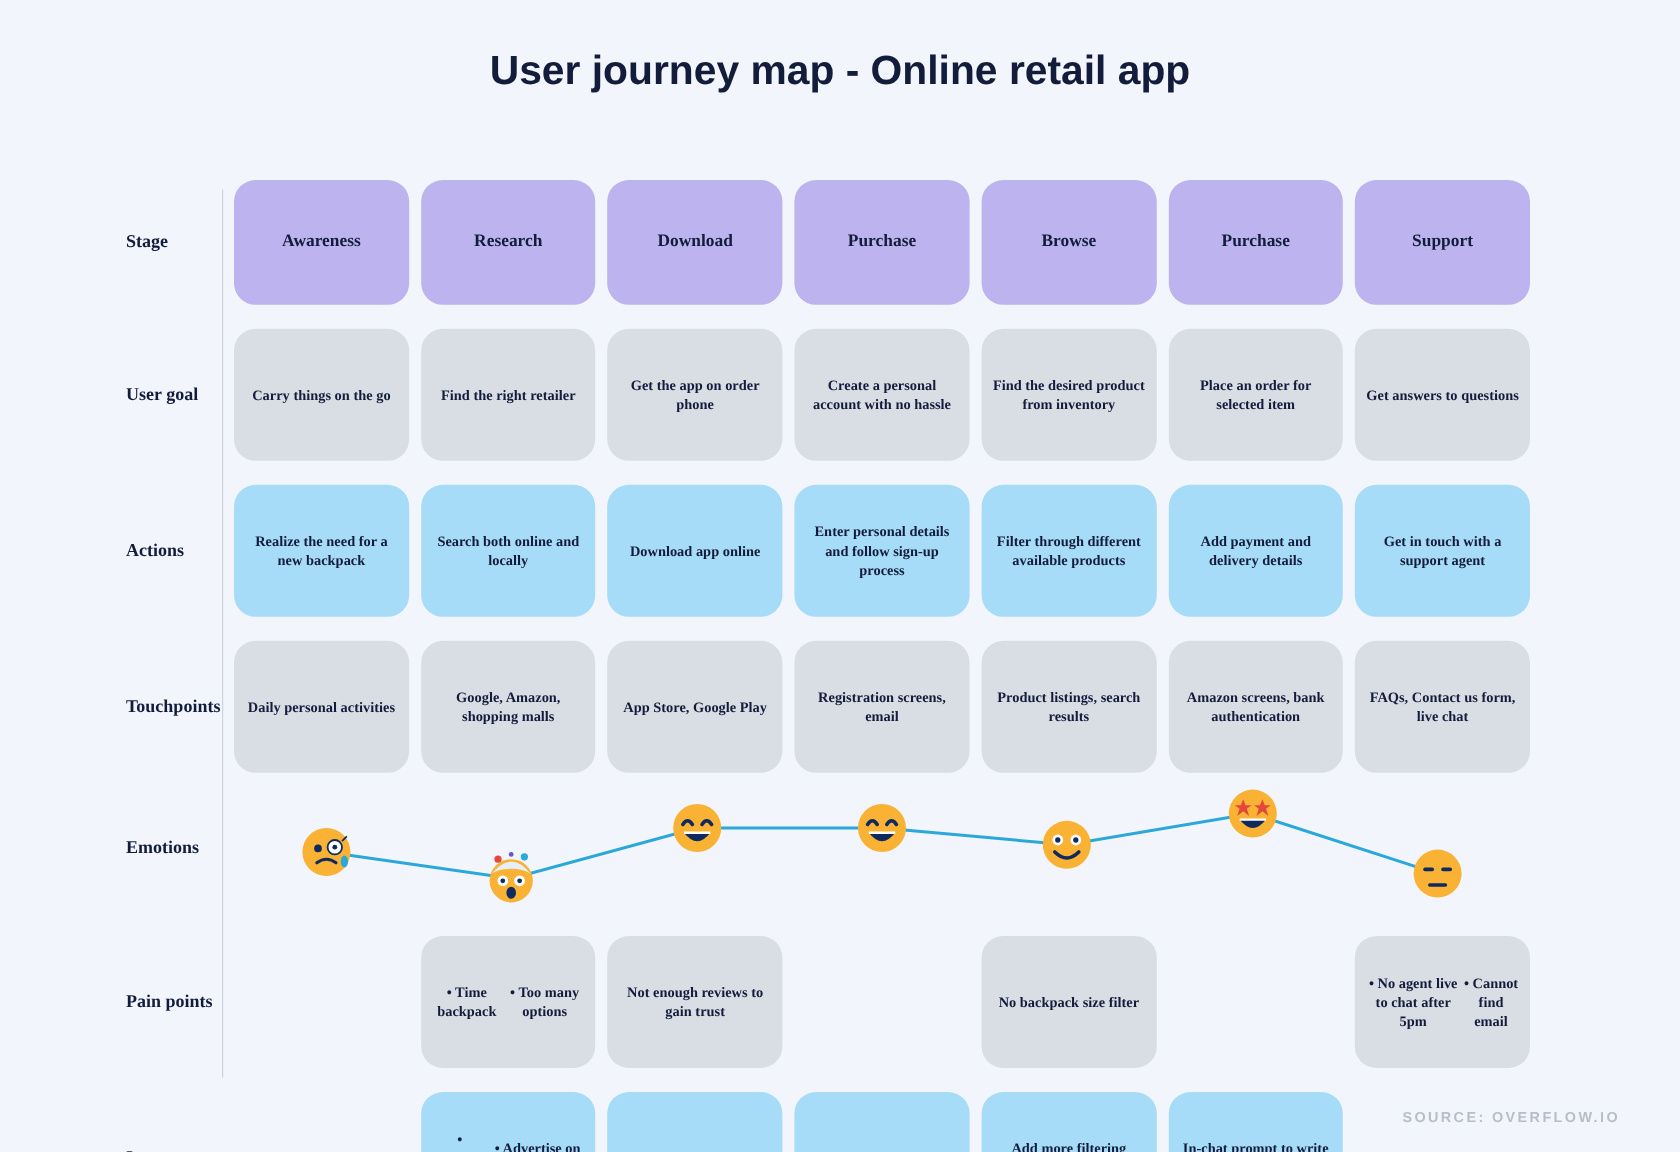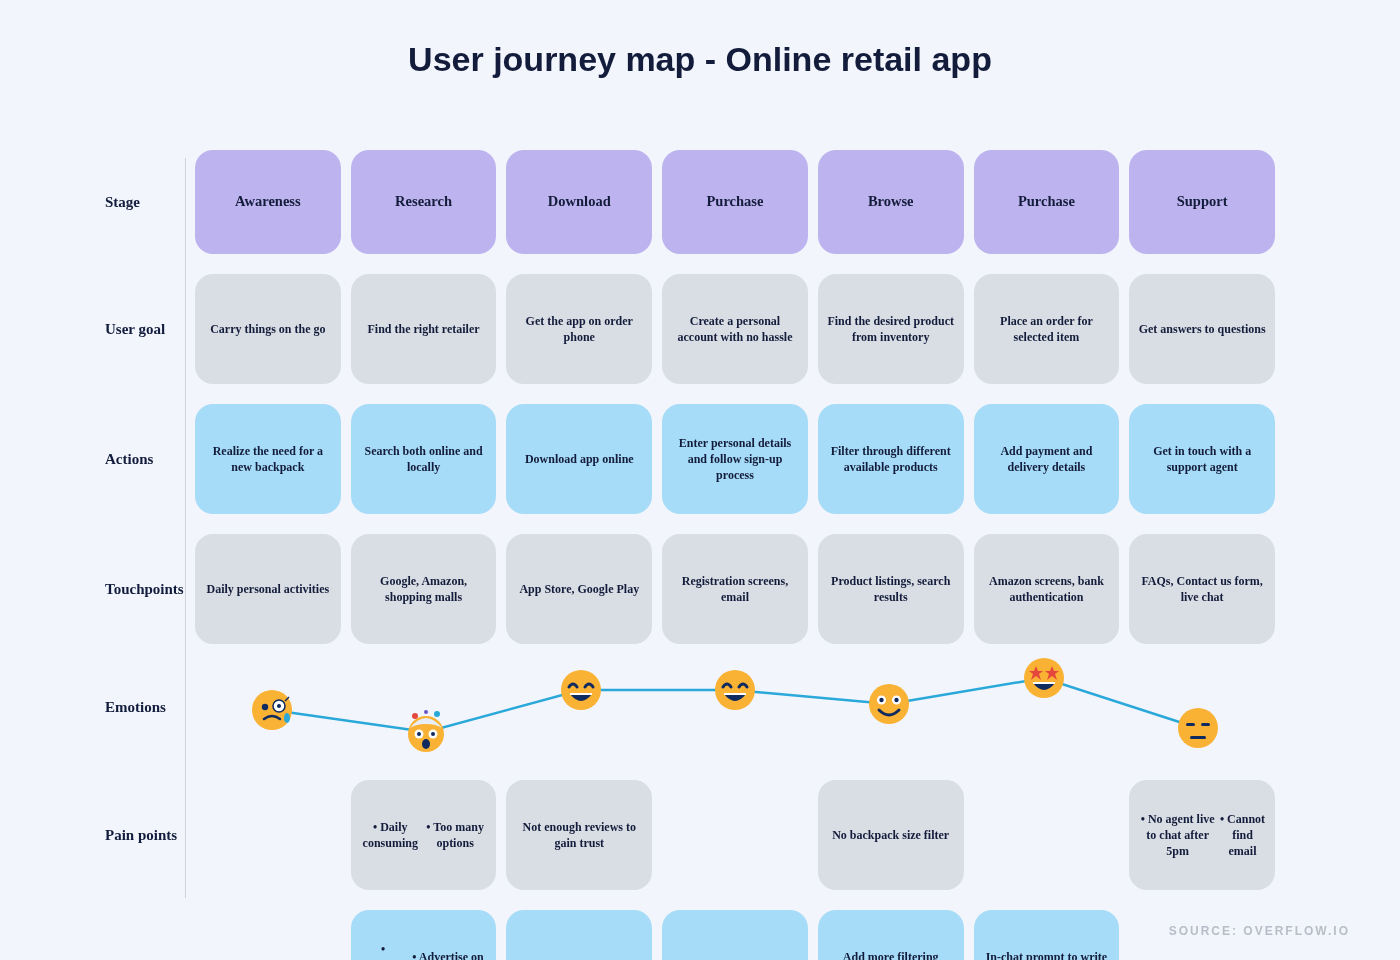--- a/index.html
+++ b/index.html
@@ -223,21 +223,21 @@
       <rect x="25" y="17" width="9" height="3" rx="1.5" fill="#0f2a5f"></rect>
       <rect x="14" y="30" width="16" height="3" rx="1.5" fill="#0f2a5f"></rect>
           </svg></div>
       </div>
   </div>
 
   <div class="row">
     <div class="rhead">Pain points</div>
     <div class="cell empty"></div>
     <div class="cell grey">
-        <span class="bul">• Daily consuming</span>
+        <span class="bul">• Time backpack</span>
         <span class="bul">• Too many options</span>
       </div>
     <div class="cell grey">Not enough reviews to gain trust</div>
     <div class="cell empty"></div>
     <div class="cell grey">No backpack size filter</div>
     <div class="cell empty"></div>
     <div class="cell grey">
         <span class="bul">• No agent live to chat after 5pm</span>
         <span class="bul">• Cannot find email</span>
       </div>

